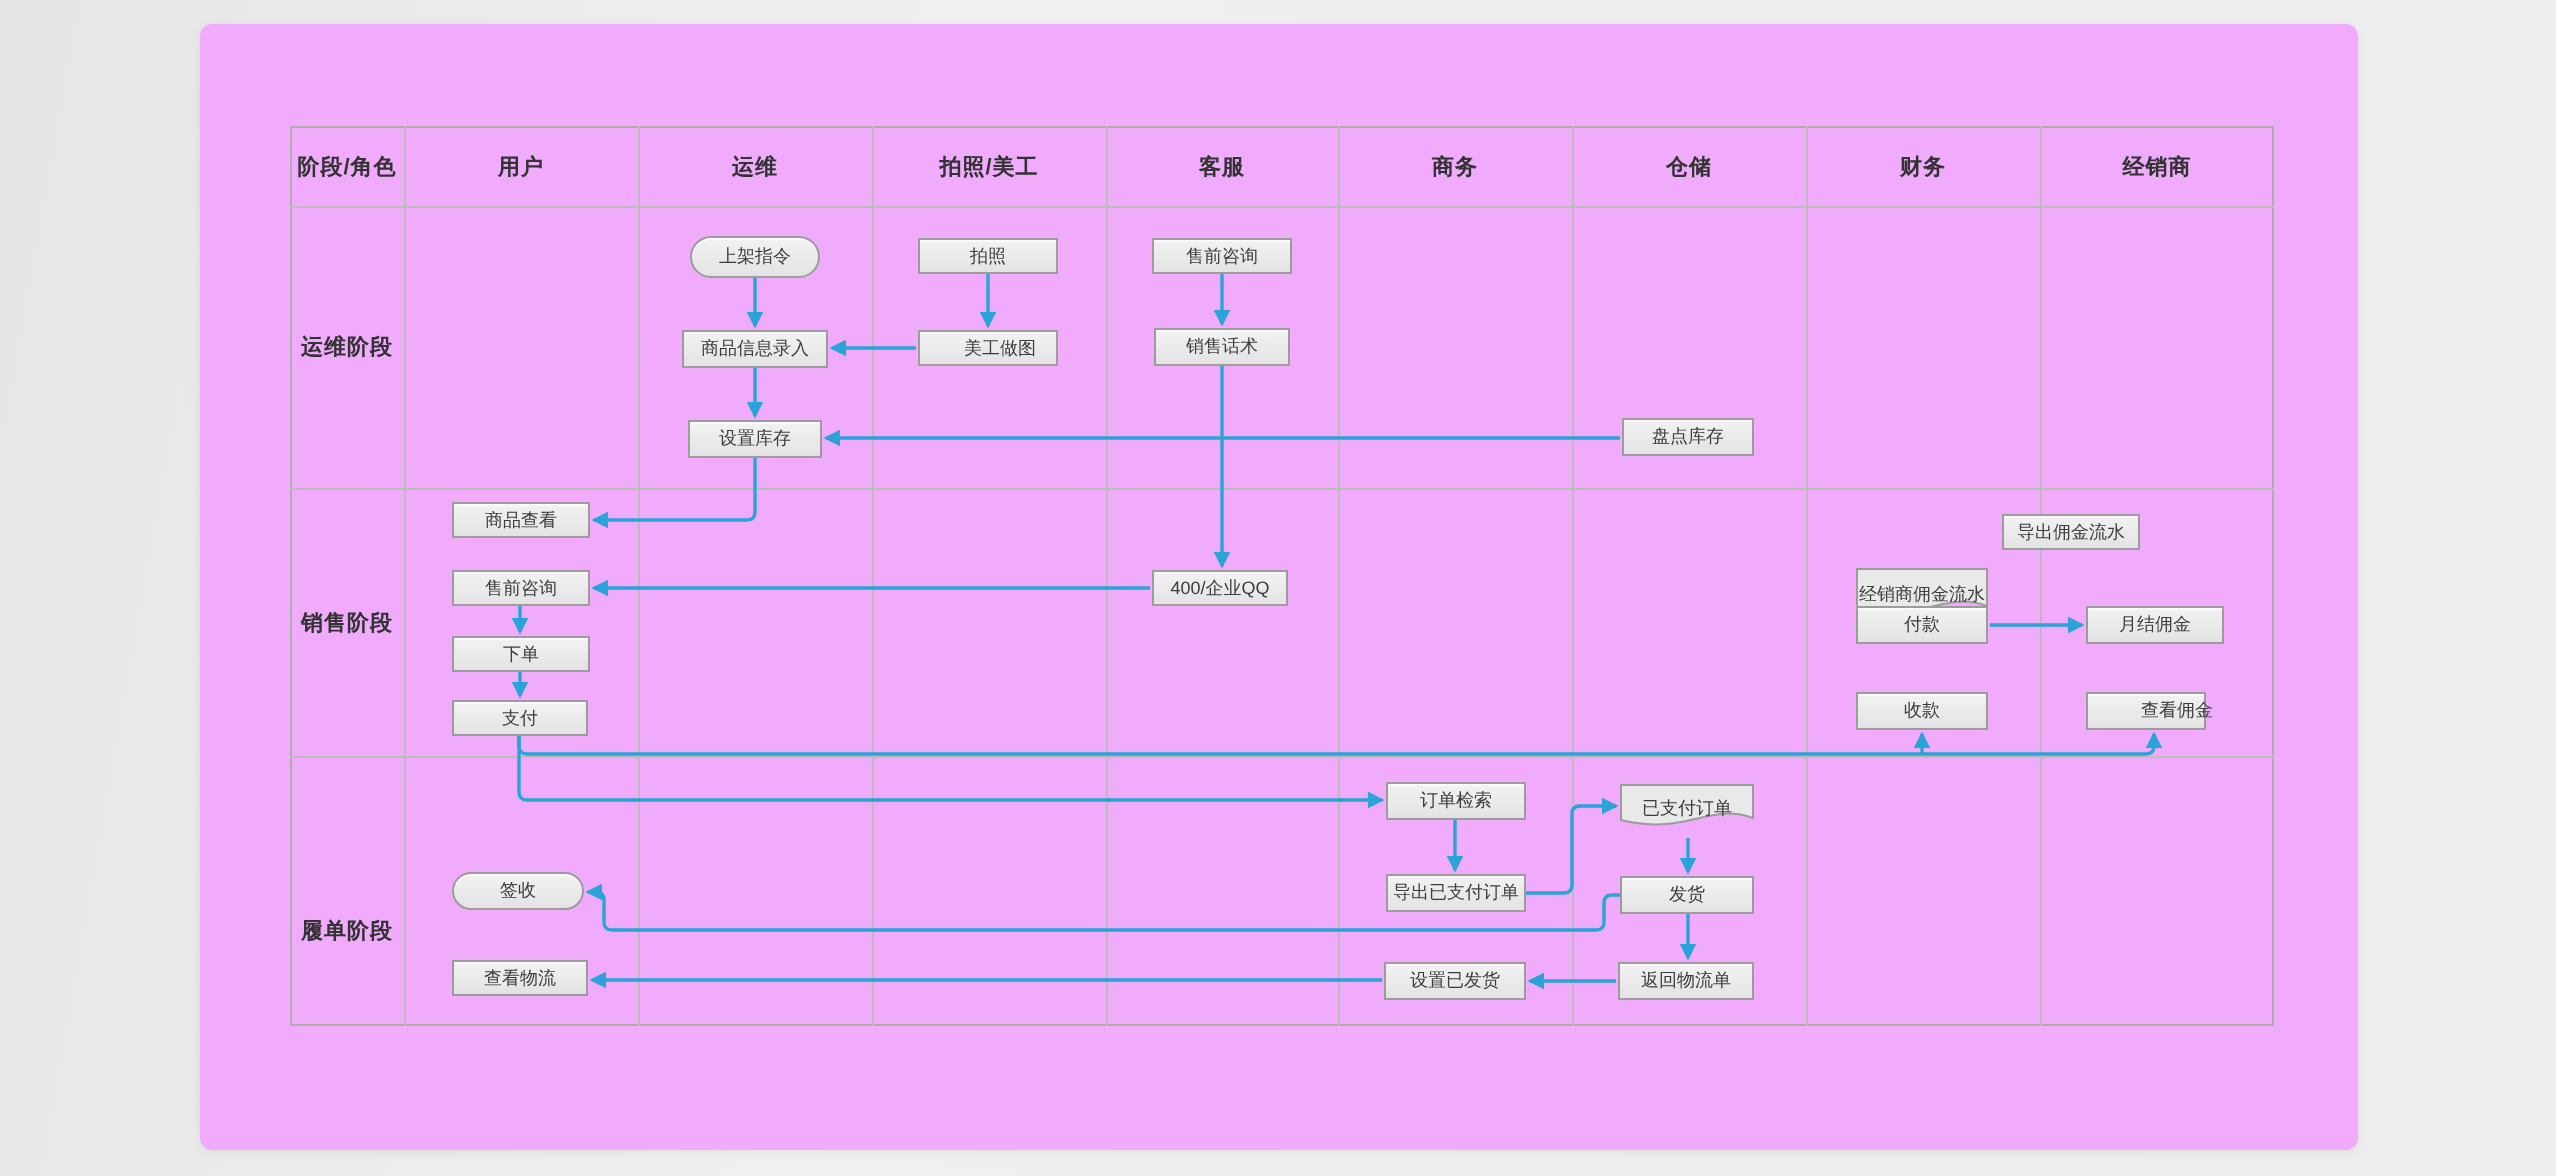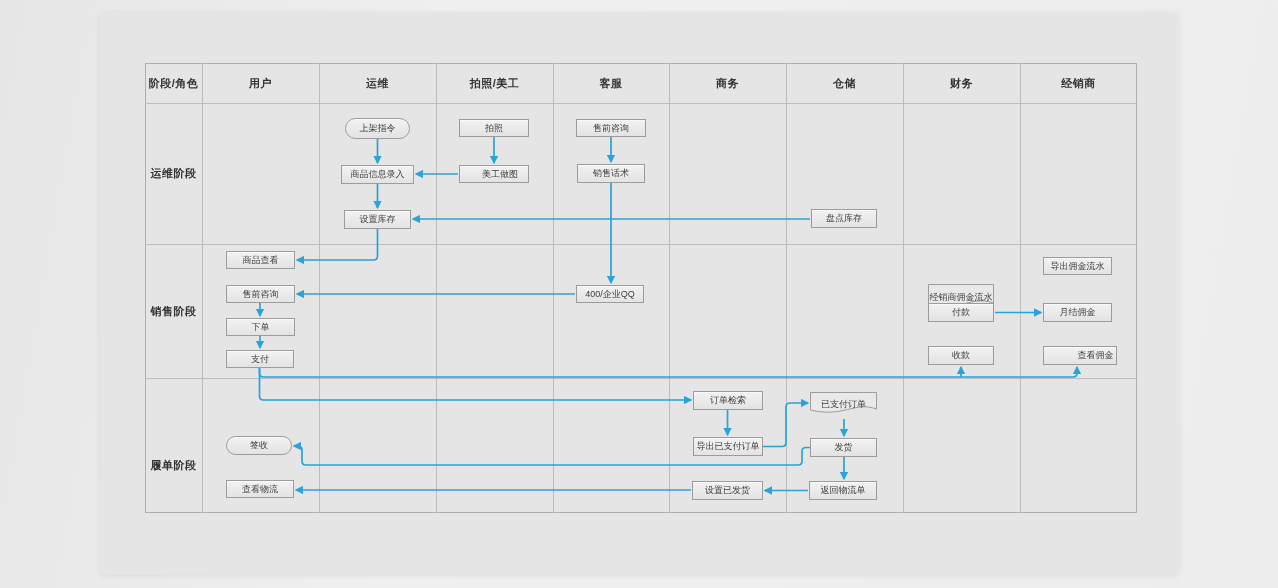--- a/index.html
+++ b/index.html
@@ -4,21 +4,21 @@
 <style>
   html,body{margin:0;padding:0;}
   body{
     width:1278px;height:588px;overflow:hidden;
     background:linear-gradient(100deg,#e6e6e6 0%,#f0f0f0 35%,#ededed 100%);
     font-family:"Liberation Sans","DejaVu Sans",sans-serif;
   }
   #stage{position:relative;width:1278px;height:588px;}
   #card{
     position:absolute;left:100px;top:12px;width:1079px;height:563px;
-    background:#e5e5e5;border-radius:6px;
+    background:#f0abfc;border-radius:6px;
     box-shadow:0 1px 6px rgba(0,0,0,0.07);
   }
   #grid{position:absolute;box-sizing:border-box;}
   .gridline{position:absolute;background:transparent;}
   .cell-label{
     position:absolute;display:flex;align-items:center;justify-content:center;
     font-size:11px;font-weight:bold;color:#333;letter-spacing:.5px;
   }
   #edges{position:absolute;left:0;top:0;pointer-events:none;}
   .node{
@@ -104,27 +104,27 @@
         <div class="node rect" style="left: 711px; top: 197px; width: 66px; height: 19px;">盘点库存</div>
         <div class="node rect" style="left: 126px; top: 239px; width: 69px; height: 18px;">商品查看</div>
         <div class="node rect" style="left: 126px; top: 273px; width: 69px; height: 18px;">售前咨询</div>
         <div class="node rect" style="left: 476px; top: 273px; width: 68px; height: 18px;">400/企业QQ</div>
         <div class="node document" style="left: 828px; top: 256px; width: 66px; height: 30px; margin-top: 16px;">
           <svg width="66" height="31">
             <path d="M0.5,0.5 H65.5 V19 C 43.56,11 33,28 0.5,20 Z" fill="#e9e9e9" stroke="#9c9c9c" stroke-width="1"></path>
           </svg>
           <span class="doclabel">经销商佣金流水</span>
         </div>
-        <div class="node rect" style="left: 943px; top: 245px; width: 69px; height: 18px;">导出佣金流水</div>
+        <div class="node rect" style="left: 901px; top: 245px; width: 69px; height: 18px;">导出佣金流水</div>
         <div class="node rect" style="left: 126px; top: 306px; width: 69px; height: 18px;">下单</div>
         <div class="node rect" style="left: 126px; top: 338px; width: 68px; height: 18px;">支付</div>
         <div class="node rect" style="left: 828px; top: 291px; width: 66px; height: 19px;">付款</div>
         <div class="node rect" style="left: 943px; top: 291px; width: 69px; height: 19px;">月结佣金</div>
         <div class="node rect" style="left: 828px; top: 334px; width: 66px; height: 19px;">收款</div>
-        <div class="node rect" style="left: 943px; top: 334px; width: 74px; height: 19px; padding-left: 31px;">查看佣金</div>
+        <div class="node rect" style="left: 943px; top: 334px; width: 60px; height: 19px; padding-left: 31px;">查看佣金</div>
         <div class="node rect" style="left: 593px; top: 379px; width: 70px; height: 19px;">订单检索</div>
         <div class="node document" style="left: 710px; top: 380px; width: 67px; height: 28px;">
           <svg width="67" height="29">
             <path d="M0.5,0.5 H66.5 V17 C 44.22,9 33.5,26 0.5,18 Z" fill="#e9e9e9" stroke="#9c9c9c" stroke-width="1"></path>
           </svg>
           <span class="doclabel">已支付订单</span>
         </div>
         <div class="node rect" style="left: 593px; top: 425px; width: 70px; height: 19px;">导出已支付订单</div>
         <div class="node rect" style="left: 710px; top: 426px; width: 67px; height: 19px;">发货</div>
         <div class="node stadium" style="left: 126px; top: 424px; width: 66px; height: 19px;">签收</div>

